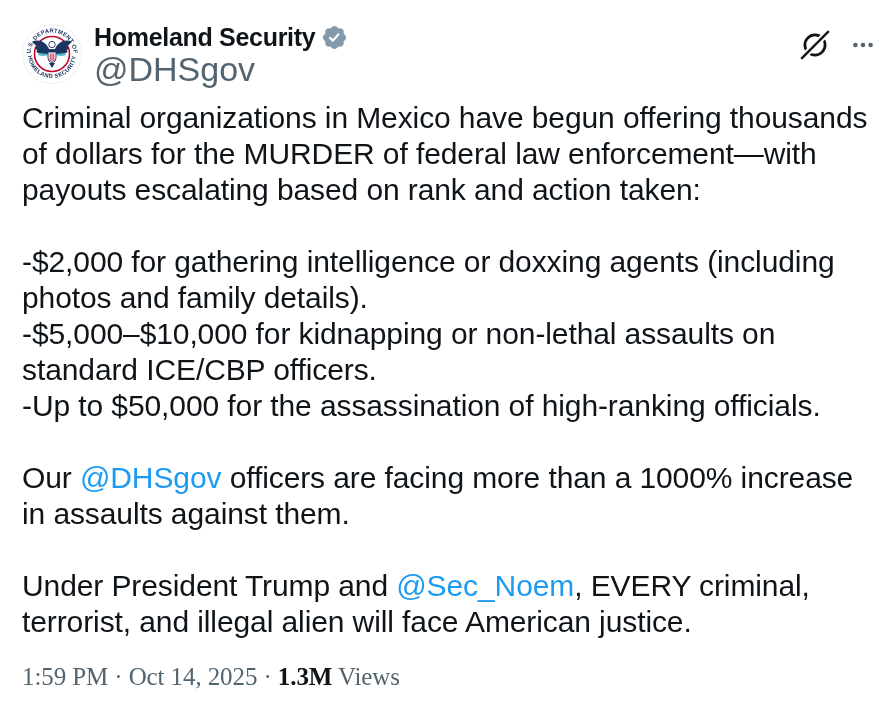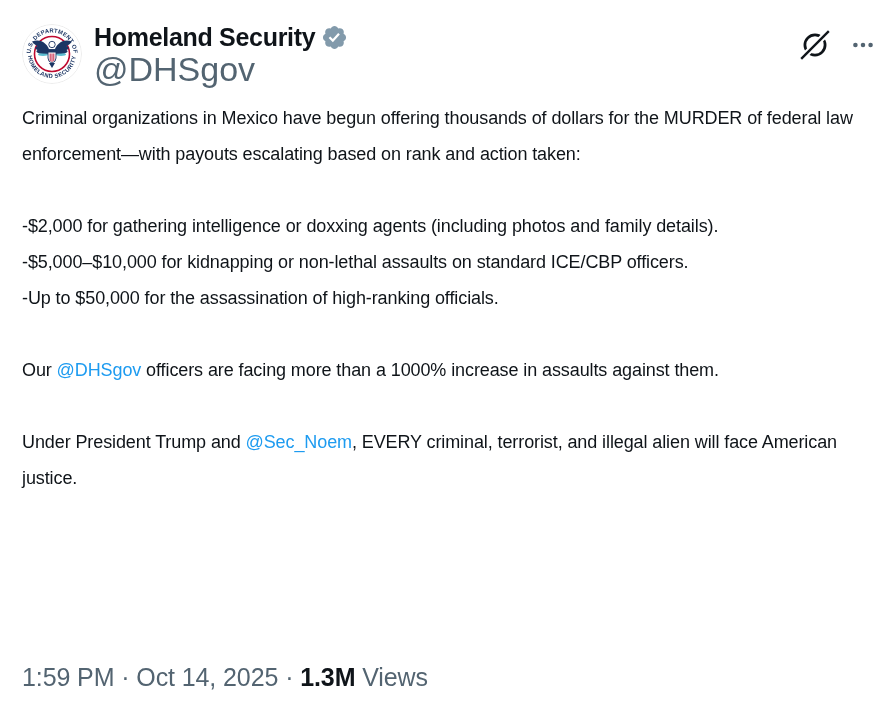--- a/index.html
+++ b/index.html
@@ -17,25 +17,25 @@
   .avatar svg{display:block;}
   .author{position:absolute;left:94px;top:22px;}
   .display-name-row{display:flex;align-items:center;gap:6px;height:30px;}
   .display-name{font-size:25px;font-weight:700;letter-spacing:-0.3px;color:var(--text);cursor:pointer;}
   .verified{width:27px;height:27px;display:inline-block;}
   .handle{font-size:34px;color:var(--secondary);line-height:30px;margin-top:2px;cursor:pointer;}
   .header-actions{position:absolute;top:26px;right:10px;display:flex;align-items:center;gap:14px;}
   .icon-btn{background:none;border:none;cursor:pointer;padding:2px;display:flex;align-items:center;justify-content:center;}
 
   
-  .body{position:absolute;top:100px;left:22px;right:20px;font-size:18px;line-height:36px;letter-spacing:-0.1px;white-space:pre-wrap;color:var(--text);}
+  .body{position:absolute;top:100px;left:22px;right:20px;font-size:30px;line-height:36px;letter-spacing:-0.1px;white-space:pre-wrap;color:var(--text);}
   .body a.mention{color:var(--link);text-decoration:none;cursor:pointer;}
 
   
-  .footer{position:absolute;top:662px;left:22px;font-size:25px;line-height:30px;color:var(--secondary);letter-spacing:-0.1px;}
+  .footer{position:absolute;top:662px;left:22px;font-size:25px;line-height:30px;color:var(--secondary);letter-spacing:-0.1px;font-family:Liberation Serif, serif;}
   .footer .views-count{font-weight:700;color:var(--text);}
 </style>
 </head>
 <body>
 
 <div class="post">
 
   <div class="header">
 
     <div class="avatar">

